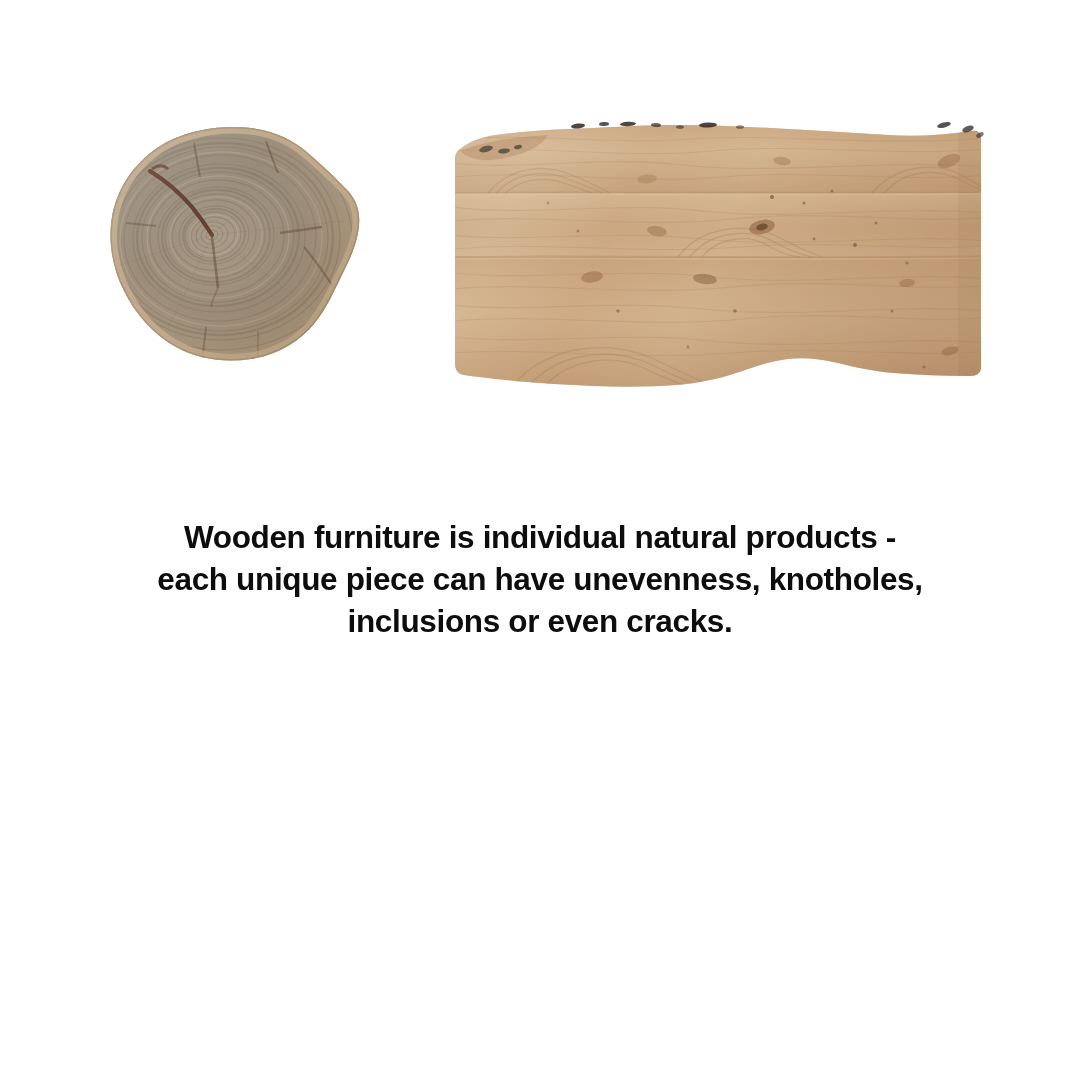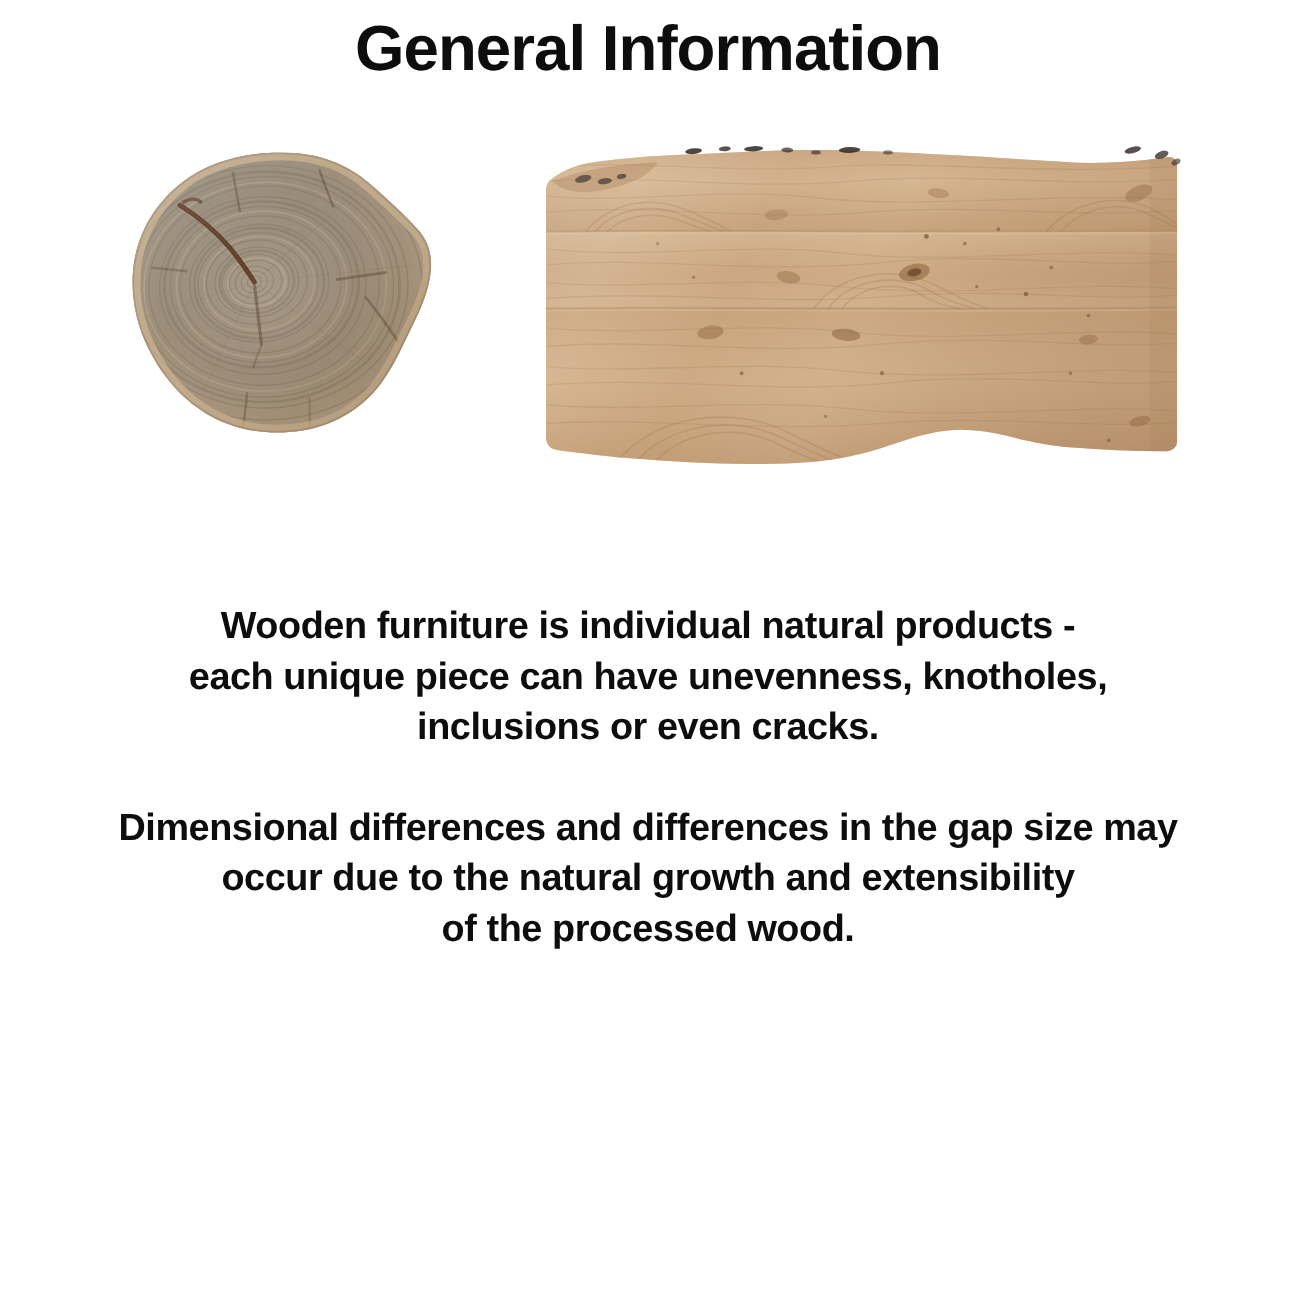--- a/index.html
+++ b/index.html
@@ -77,33 +77,32 @@
     width: 1080px;
     text-align: center;
   }
   .para {
     font-family: "Liberation Sans", sans-serif;
     font-weight: bold;
     font-size: 31.5px;
     line-height: 42px;
     letter-spacing: -0.35px;
     color: #0d0d0d;
-    margin: 0;
+    margin: 16px;
     padding: 0;
     white-space: pre-line;
   }
   .para + .para { margin-top: 42px; }
   .para-3 { font-size: 31.5px; letter-spacing: -0.6px; }
 </style>
 </head>
 <body>
 
 <div class="page">
 
-  <div class="page-title">General Information</div>
 
   <div class="image-band">
 
     <div class="wood-slice">
       <svg viewBox="0 0 254 238" xmlns="http://www.w3.org/2000/svg" aria-hidden="true">
         <defs>
           <clipPath id="sliceClip">
             <path d="M126,2
                      C158,2 182,12 200,28
                      C216,42 227,52 240,66
@@ -372,18 +371,15 @@
         </g>
       </svg>
     </div>
 
   </div>
 
   <div class="body-copy">
     <p class="para para-1">Wooden furniture is individual natural products -
 each unique piece can have unevenness, knotholes,
 inclusions or even cracks.</p>
-    <p class="para para-2">Dimensional differences and differences in the gap size may
-occur due to the natural growth and extensibility
-of the processed wood.</p>
   </div>
 
 </div>
 
 </body></html>

